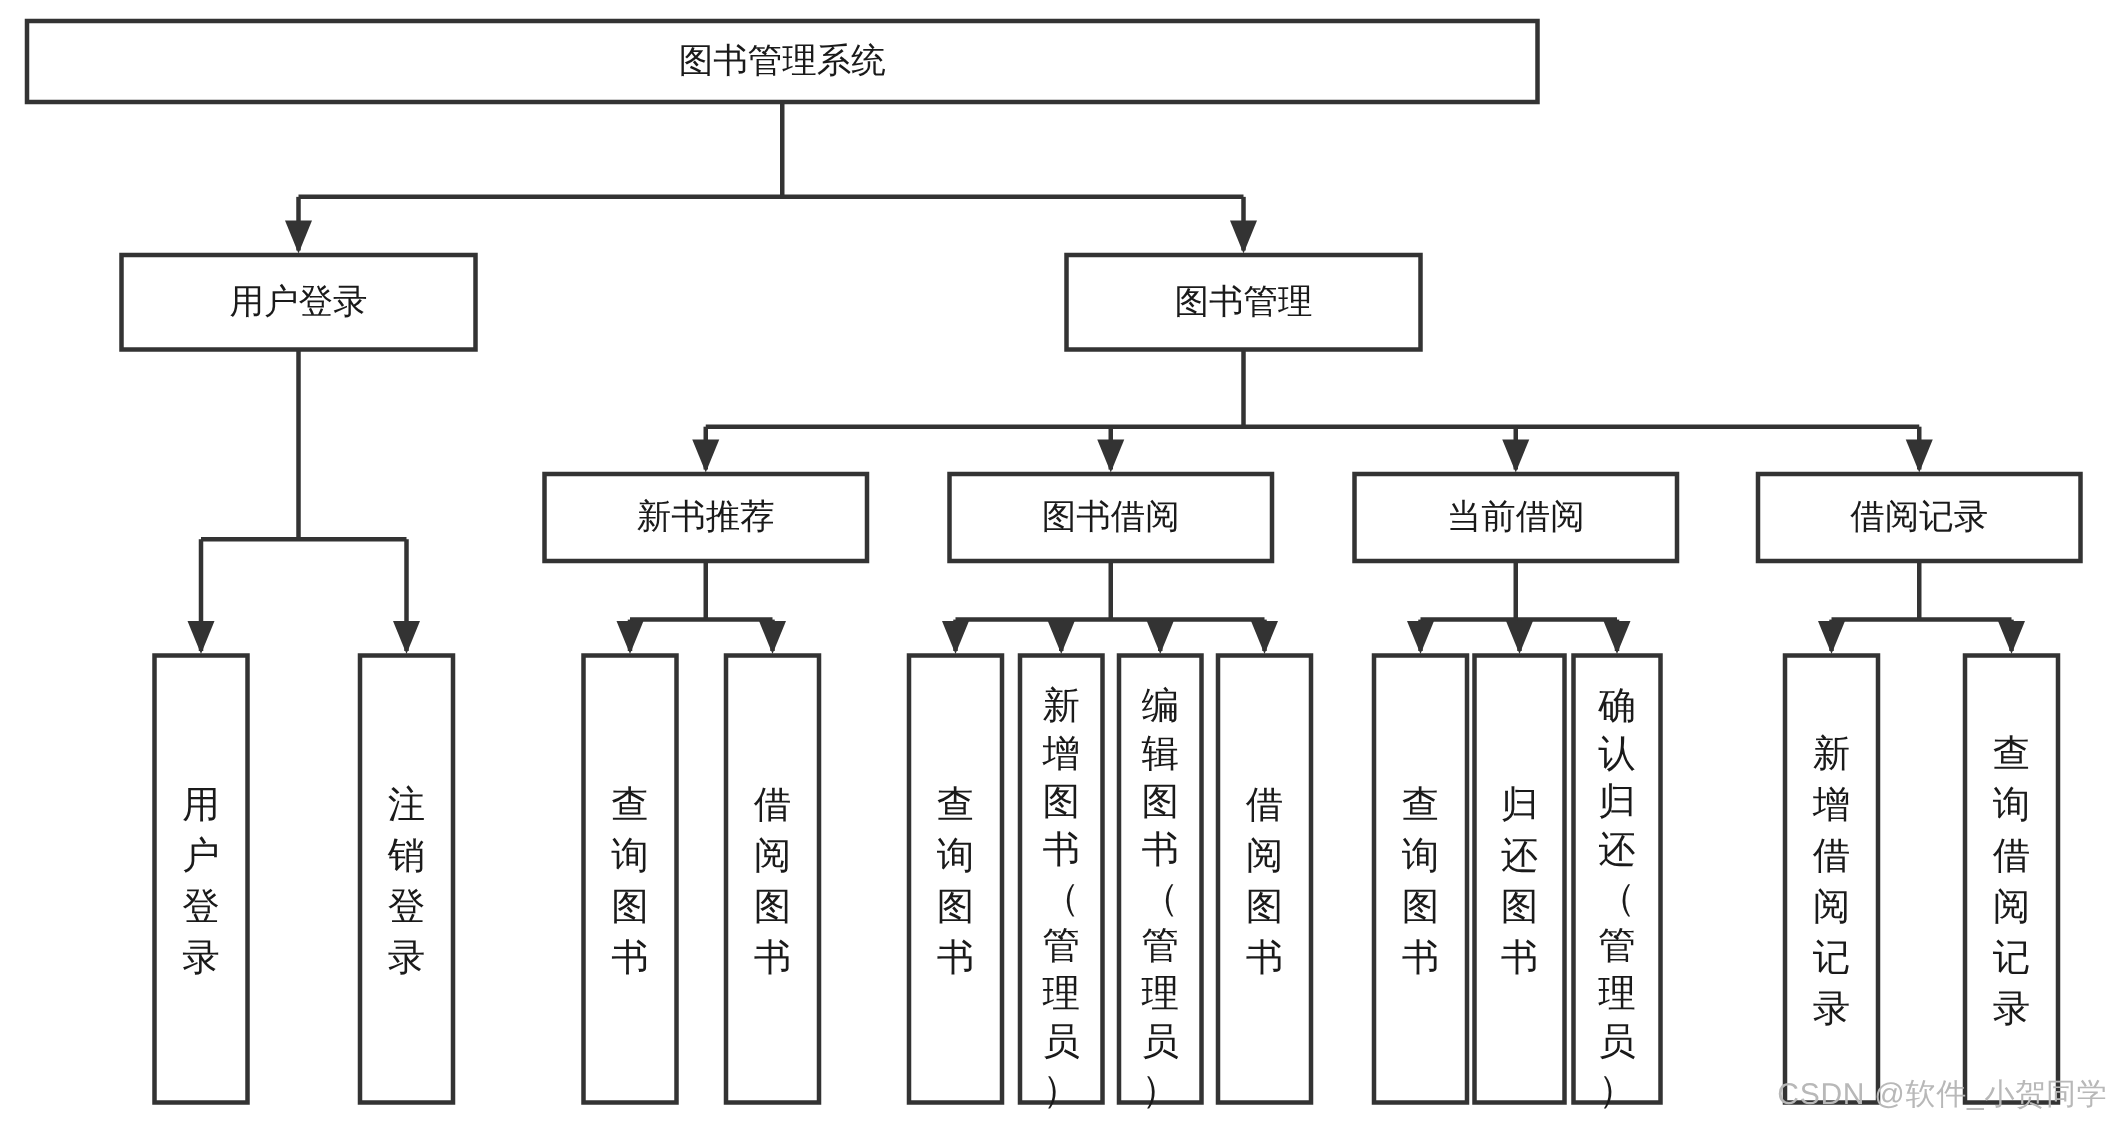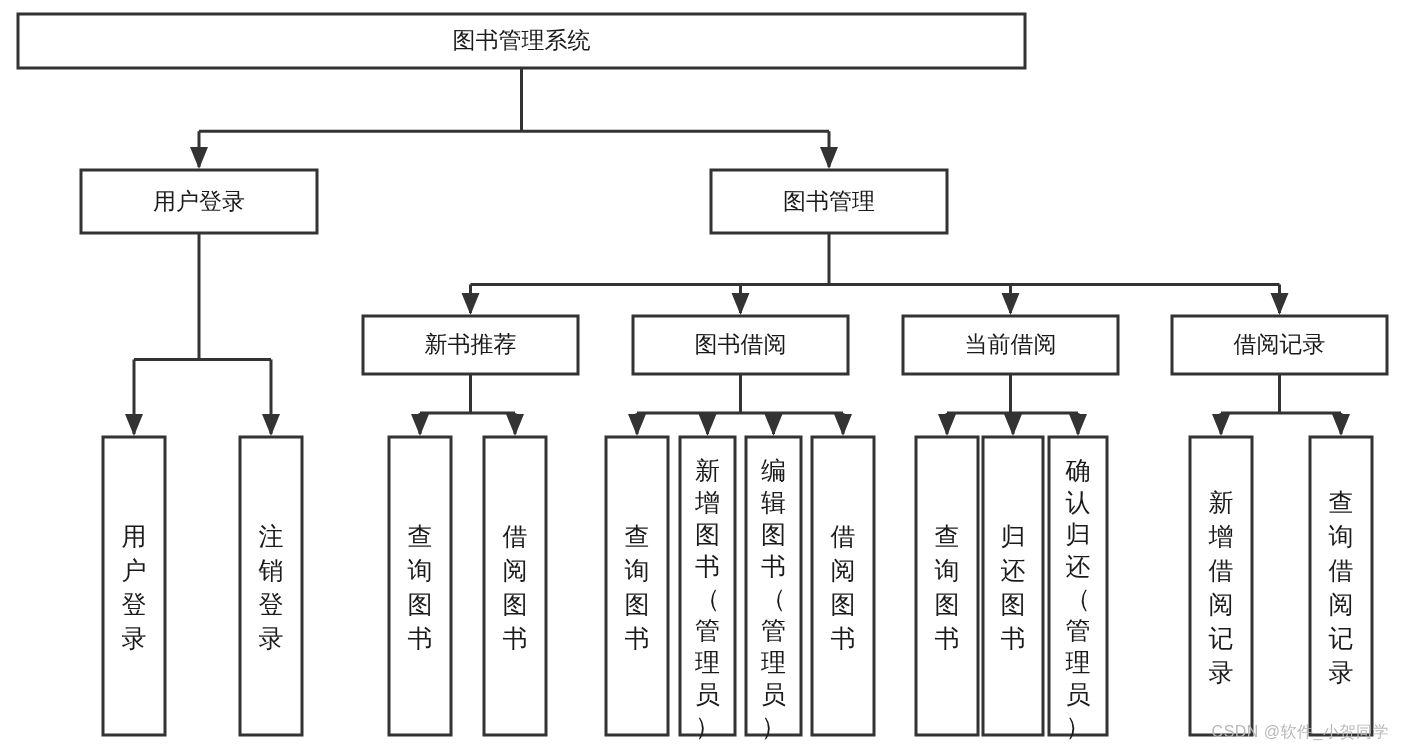--- a/index.html
+++ b/index.html
@@ -41,24 +41,24 @@
     stroke: #333333;
     stroke-width: 3;
     fill: none;
   }
   .arrow-head {
     fill: #333333;
     stroke: none;
   }
   .watermark {
     position: absolute;
-    right: 16px;
+    right: 0;
     bottom: 4px;
     font-family: "Liberation Sans", "DejaVu Sans", sans-serif;
-    font-size: 16px;
+    font-size: 20px;
     color: #b8b8b8;
     white-space: nowrap;
     letter-spacing: 0.5px;
   }
 </style>
 </head>
 <body>
 
 <svg id="diagram" viewBox="0 0 1405 747">
   <g id="connector-layer">

